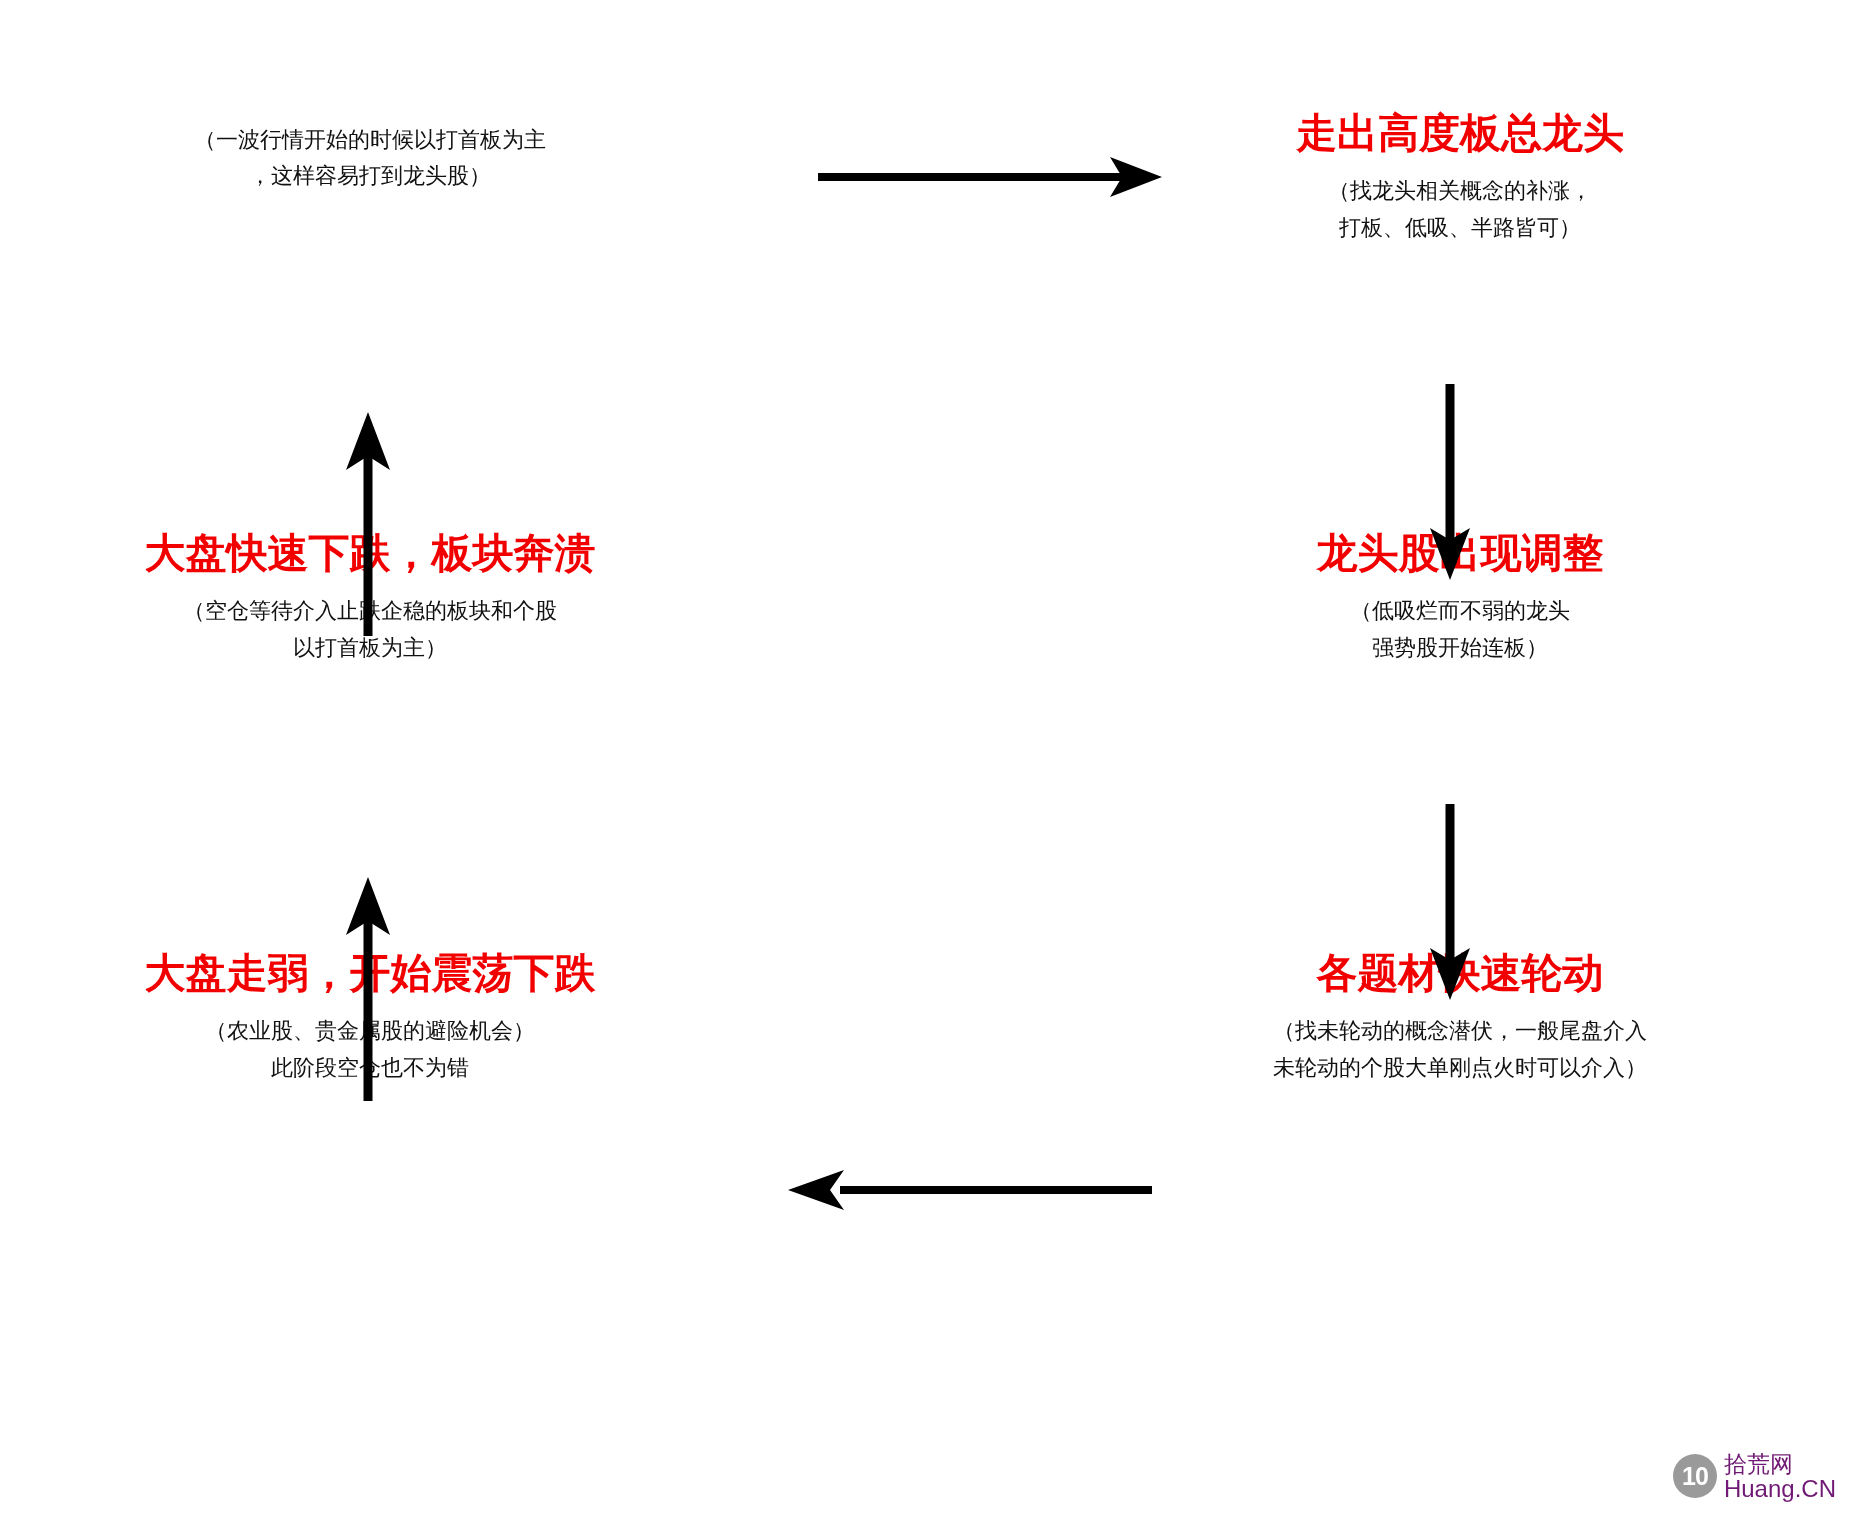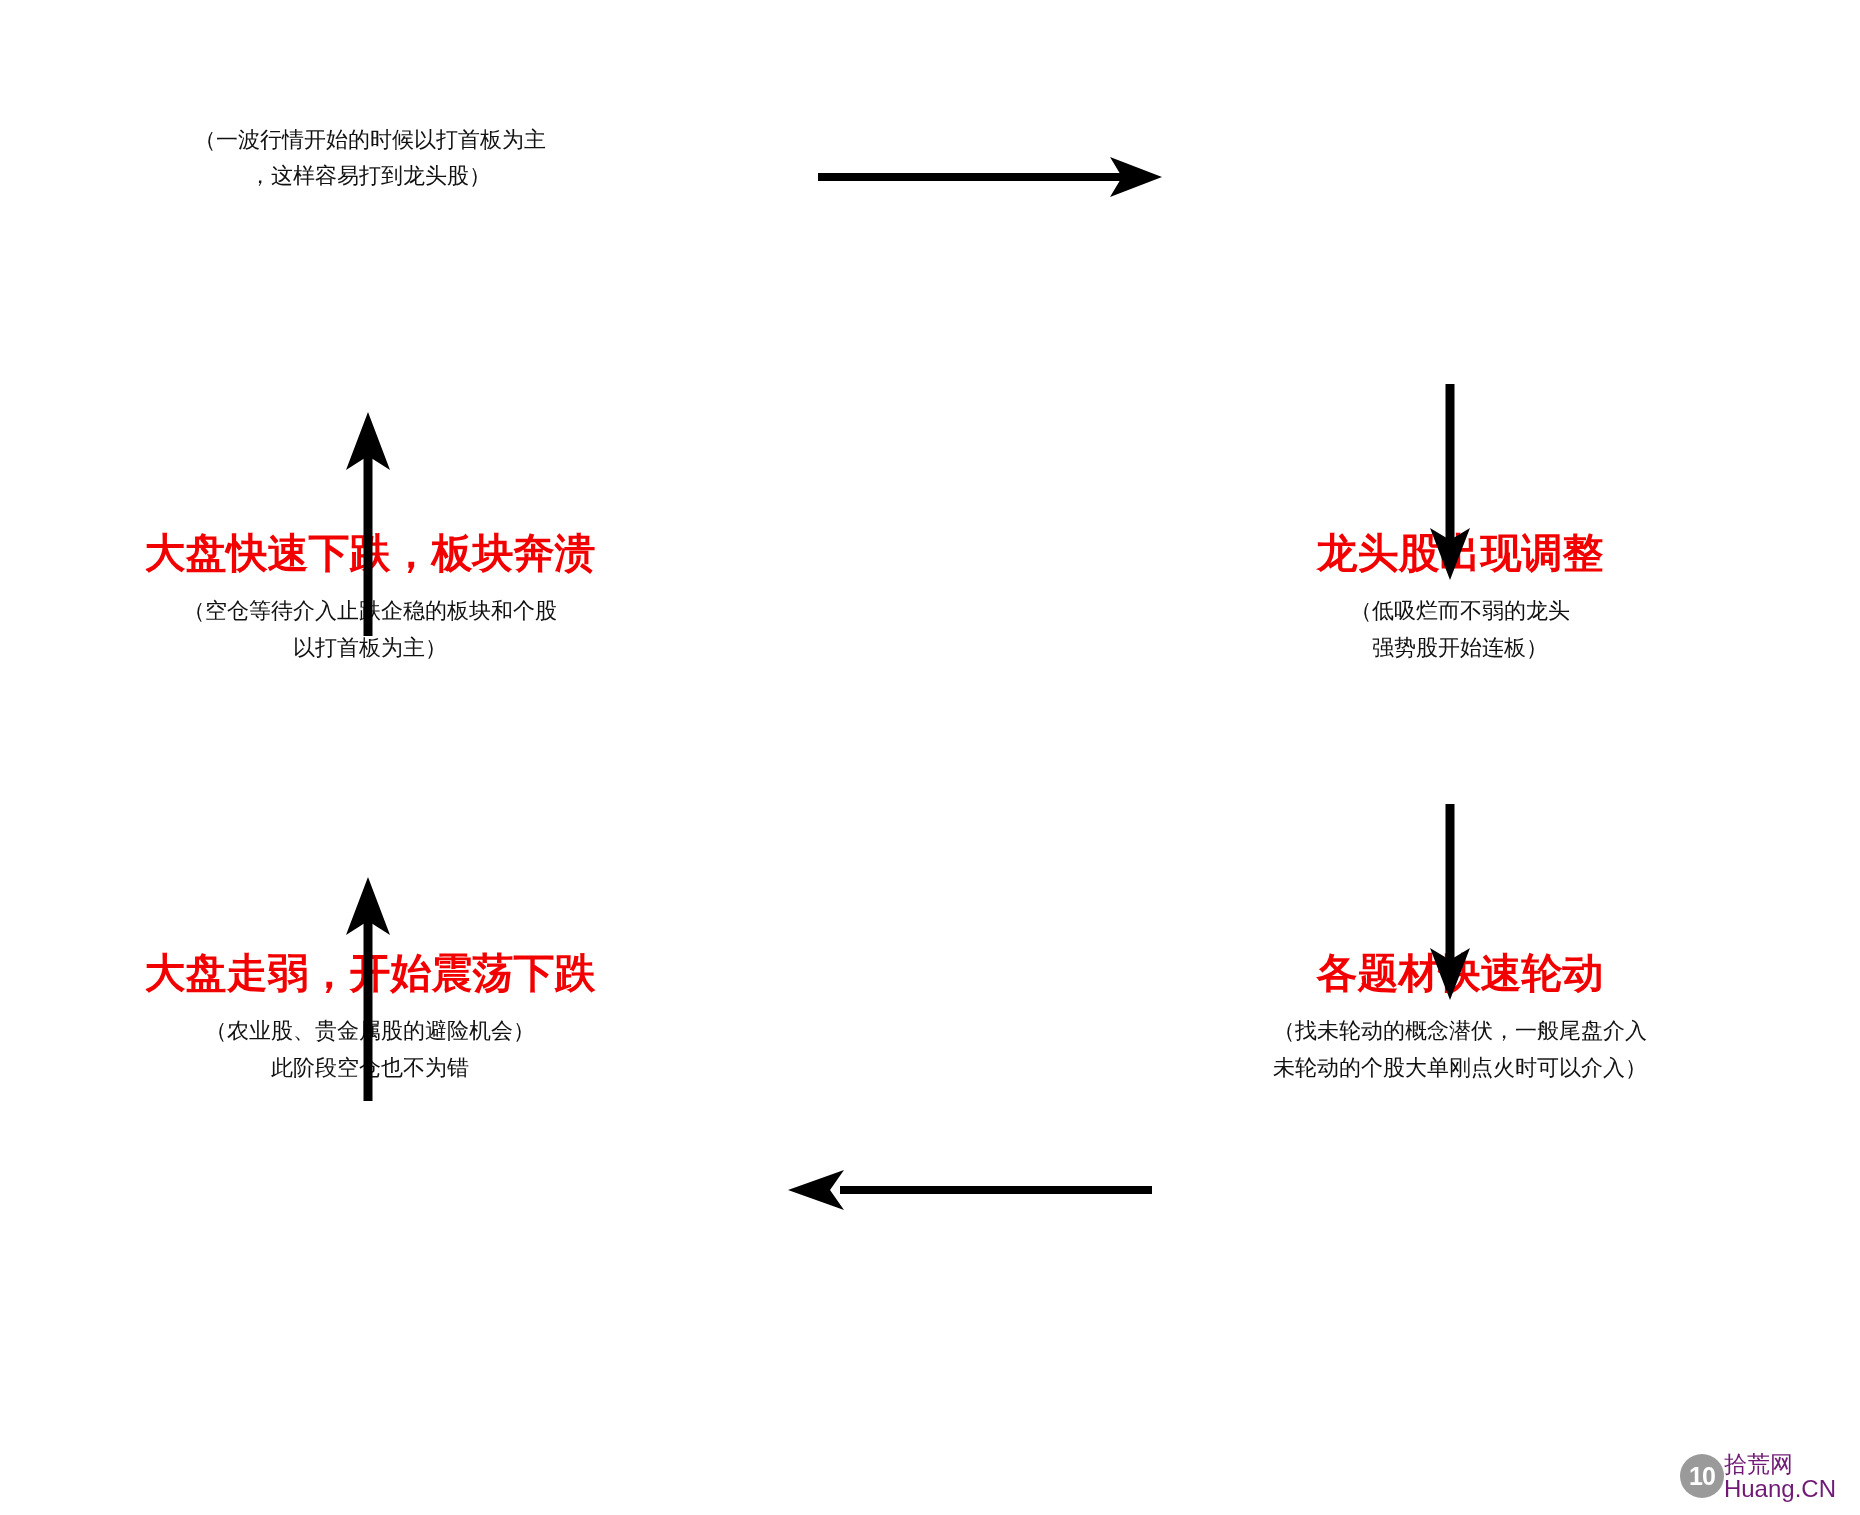--- a/index.html
+++ b/index.html
@@ -41,20 +41,21 @@
   }
   .arrow {
     position: absolute;
   }
   .watermark {
     position: absolute;
     right: 24px;
     bottom: 14px;
     display: flex;
     align-items: center;
+    gap: 7px;
   }
   .wm-badge {
     width: 44px;
     height: 44px;
     border-radius: 50%;
     background: #9a9a9a;
     color: #ffffff;
     font-size: 25px;
     font-weight: bold;
     display: flex;
@@ -88,20 +89,27 @@
 
 <div id="canvas">
 
   <div class="node" id="node-0">
     <div class="node-desc">
       <div>（一波行情开始的时候以打首板为主</div>
       <div>，这样容易打到龙头股）</div>
     </div>
   </div>
 
+  <div class="node" id="node-1">
+    <div class="node-title">走出高度板总龙头</div>
+    <div class="node-desc">
+      <div>（找龙头相关概念的补涨，</div>
+      <div>打板、低吸、半路皆可）</div>
+    </div>
+  </div>
 
   <div class="node" id="node-2">
     <div class="node-title">龙头股出现调整</div>
     <div class="node-desc">
       <div>（低吸烂而不弱的龙头</div>
       <div>强势股开始连板）</div>
     </div>
   </div>
 
   <div class="node" id="node-3">

